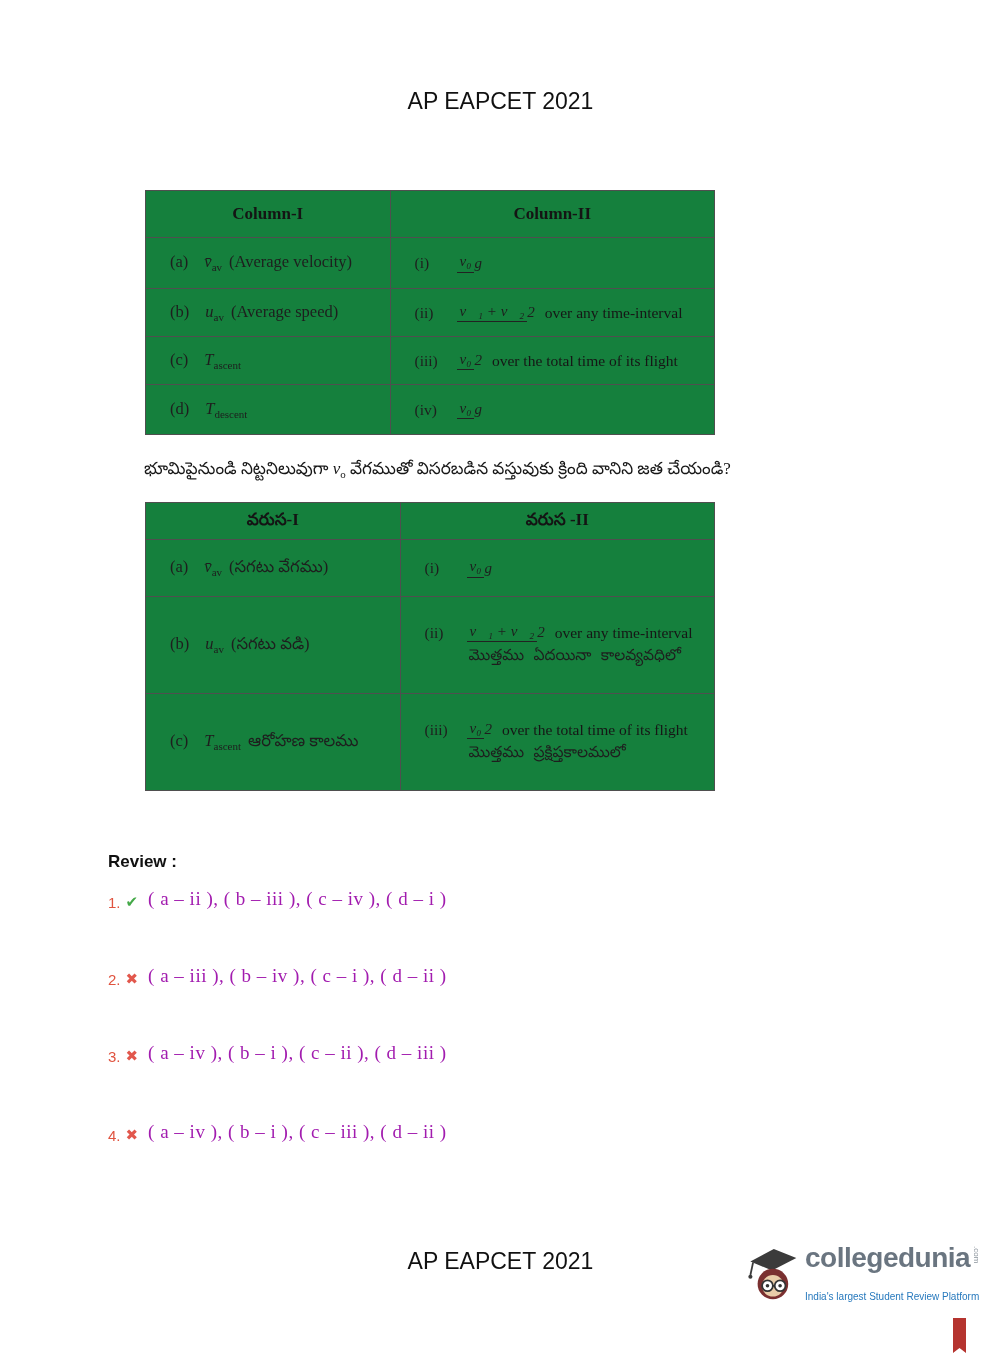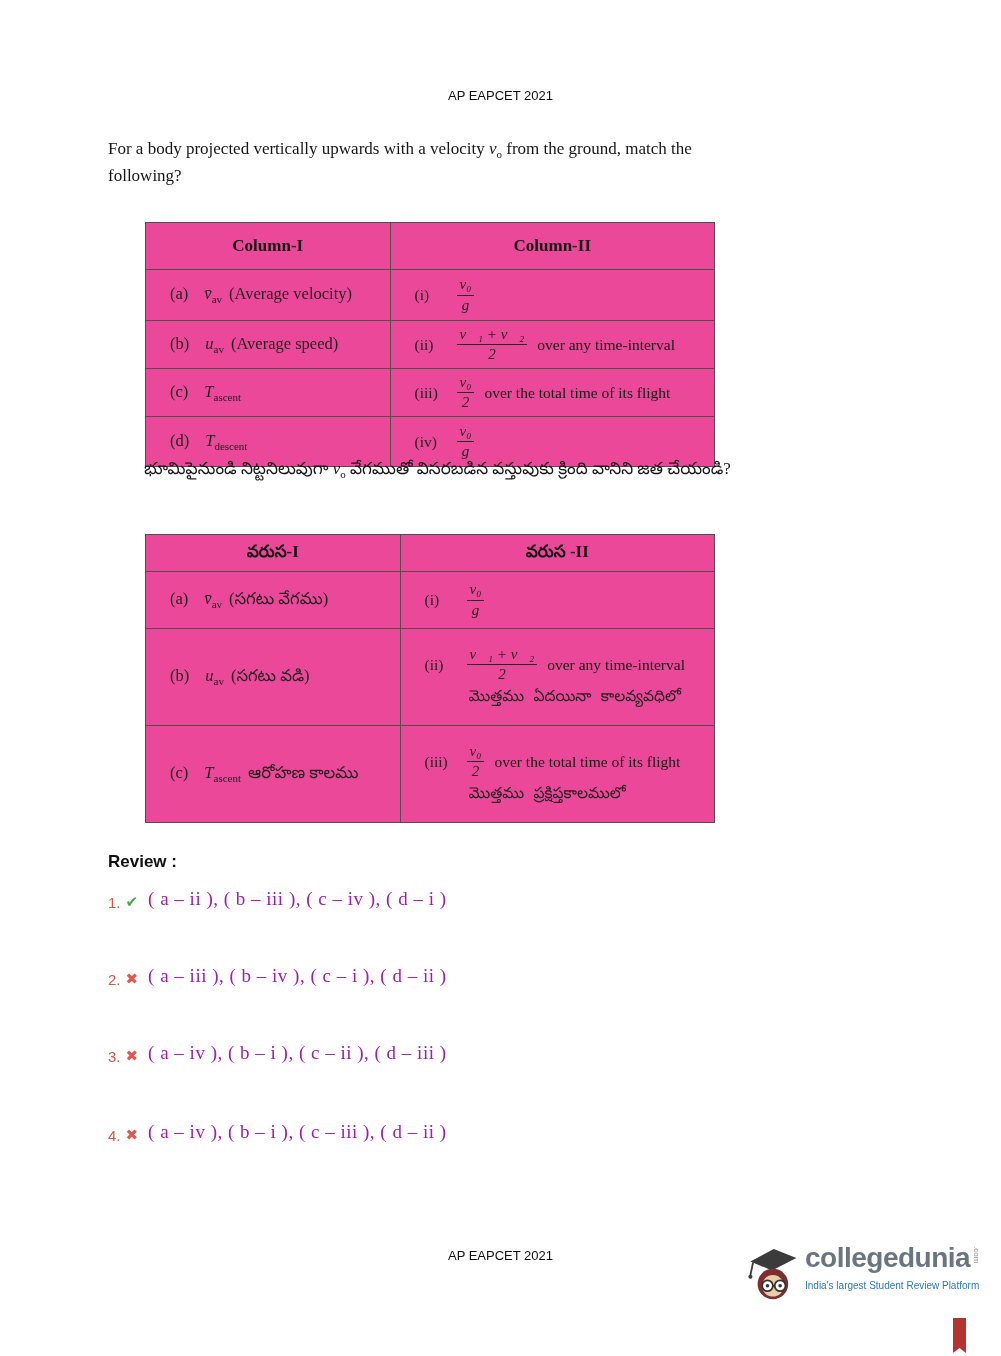--- a/index.html
+++ b/index.html
@@ -4,36 +4,36 @@
 <style>
   html,body { margin:0; padding:0; background:#ffffff; }
   .page {
     position:relative; width:1001px; height:1356px; background:#fff;
     font-family:"Liberation Serif", serif; color:#1e1e1e; overflow:hidden;
   }
 
   
   .center-title {
     position:absolute; left:0; width:100%; text-align:center;
-    font-family:"Liberation Sans", sans-serif; font-size:13px; color:#111;
+    font-family:"Liberation Sans", sans-serif; font-size:23px; color:#111;
   }
   #header-title { top:88px; }
   #footer-title { top:1248px; }
 
   
   .question {
     position:absolute; left:108px; width:600px; font-size:17px; line-height:1.55; color:#161616;
   }
   #question-en { top:136px; }
   #question-te { top:456px; width:640px;margin-left:36px; }
   .qsym { font-style:italic; }
   .qsub { font-size:11px; }
 
   
-  table.qtable { position:absolute; border-collapse:collapse; background:#ec4899;margin-top:32px; }
+  table.qtable { position:absolute; border-collapse:collapse; background:#15803d; }
   table.qtable th, table.qtable td { border:1px solid #4f4f4f; }
   table.qtable th { font-weight:bold; text-align:center; font-size:17px; color:#141414; }
   #table-en { left:145px; top:190px; width:570px; }
   #table-en th { height:44px; }
   #table-en tr:nth-child(2) td { height:48px;font-family:Liberation Serif, serif; }
   #table-en tr:nth-child(3) td { height:45px; }
   #table-en tr:nth-child(4) td { height:45px; }
   #table-en tr:nth-child(5) td { height:47px; }
 
   #table-te { left:145px; top:502px; width:570px; }
@@ -45,21 +45,21 @@
 
   .lcell { padding-left:24px; font-size:16.5px; vertical-align:middle; }
   .tag { display:inline-block; margin-right:16px; }
   .sym { font-style:italic; }
   sub.sub { font-size:11px; }
   .desc { margin-left:7px; }
 
   .rcell { padding-left:24px; padding-right:6px; font-size:15.5px; vertical-align:middle; }
   .rline { display:flex; align-items:center; gap:10px; }
   .rno { min-width:32px; }
-  .frac { display:inline-flex; flex-direction:column; align-items:center; line-height:1.15; font-style:italic; font-size:15px; }
+  .frac { display:inline-flex; flex-direction:row; align-items:center; line-height:1.15; font-style:italic; font-size:15px; }
   .fnum { border-bottom:1px solid #222; padding:0 3px 1px; }
   .fden { padding-top:1px; }
   .rafter { color:#161616;text-align:right; }
   .rline2 { margin-left:44px; margin-top:5px;font-family:Liberation Mono, monospace; }
 
   
   #options-heading {
     position:absolute; left:108px; top:852px;
     font-family:"Liberation Sans", sans-serif; font-weight:bold; font-size:17px; color:#111;
   }
@@ -74,36 +74,33 @@
   #option-3 { top:1042px; }
   #option-4 { top:1121px; }
 
   
   .brand { position:absolute; left:745px; top:1243px; display:flex; align-items:flex-start; gap:6px; cursor:pointer; }
   .mascot { width:54px; height:64px; }
   .brand-text { display:flex; flex-direction:column; }
   .brand-row { display:flex; align-items:flex-start; }
   .brand-name { font-family:"Liberation Sans", sans-serif; font-weight:600; font-size:28px; color:#6a7580; letter-spacing:-0.5px; line-height:1.1; }
   .brand-com { writing-mode:vertical-rl; font-family:"Liberation Sans", sans-serif; font-size:8px; color:#8a939b; margin-left:2px; margin-top:3px; }
-  .brand-tagline { font-family:"Liberation Sans", sans-serif; font-size:10px; color:#2779bd; margin-top:6px; }
+  .brand-tagline { font-family:"Liberation Sans", sans-serif; font-size:10px; color:#2779bd; margin-top:17px; }
   .ribbon {
     position:absolute; left:953px; top:1318px; width:13px; height:35px; background:#b5342f;
     clip-path:polygon(0 0, 100% 0, 100% 100%, 50% 86%, 0 100%);
   }
 </style>
 </head>
 <body>
 
 <div class="page">
 
   <div id="header-title" class="center-title">AP EAPCET 2021</div>
 
-  <div id="question-en" class="question">
-    <span>For a body projected vertically upwards with a velocity </span><span class="qsym">v</span><sub class="qsub">o</sub><span> from the ground, match the following?</span>
-  </div>
 
   <table id="table-en" class="qtable">
     <colgroup>
         <col style="width:245px">
         <col style="width:325px">
       </colgroup>
     <tbody>
         <tr>
       <th>Column-I</th>
       <th>Column-II</th>

